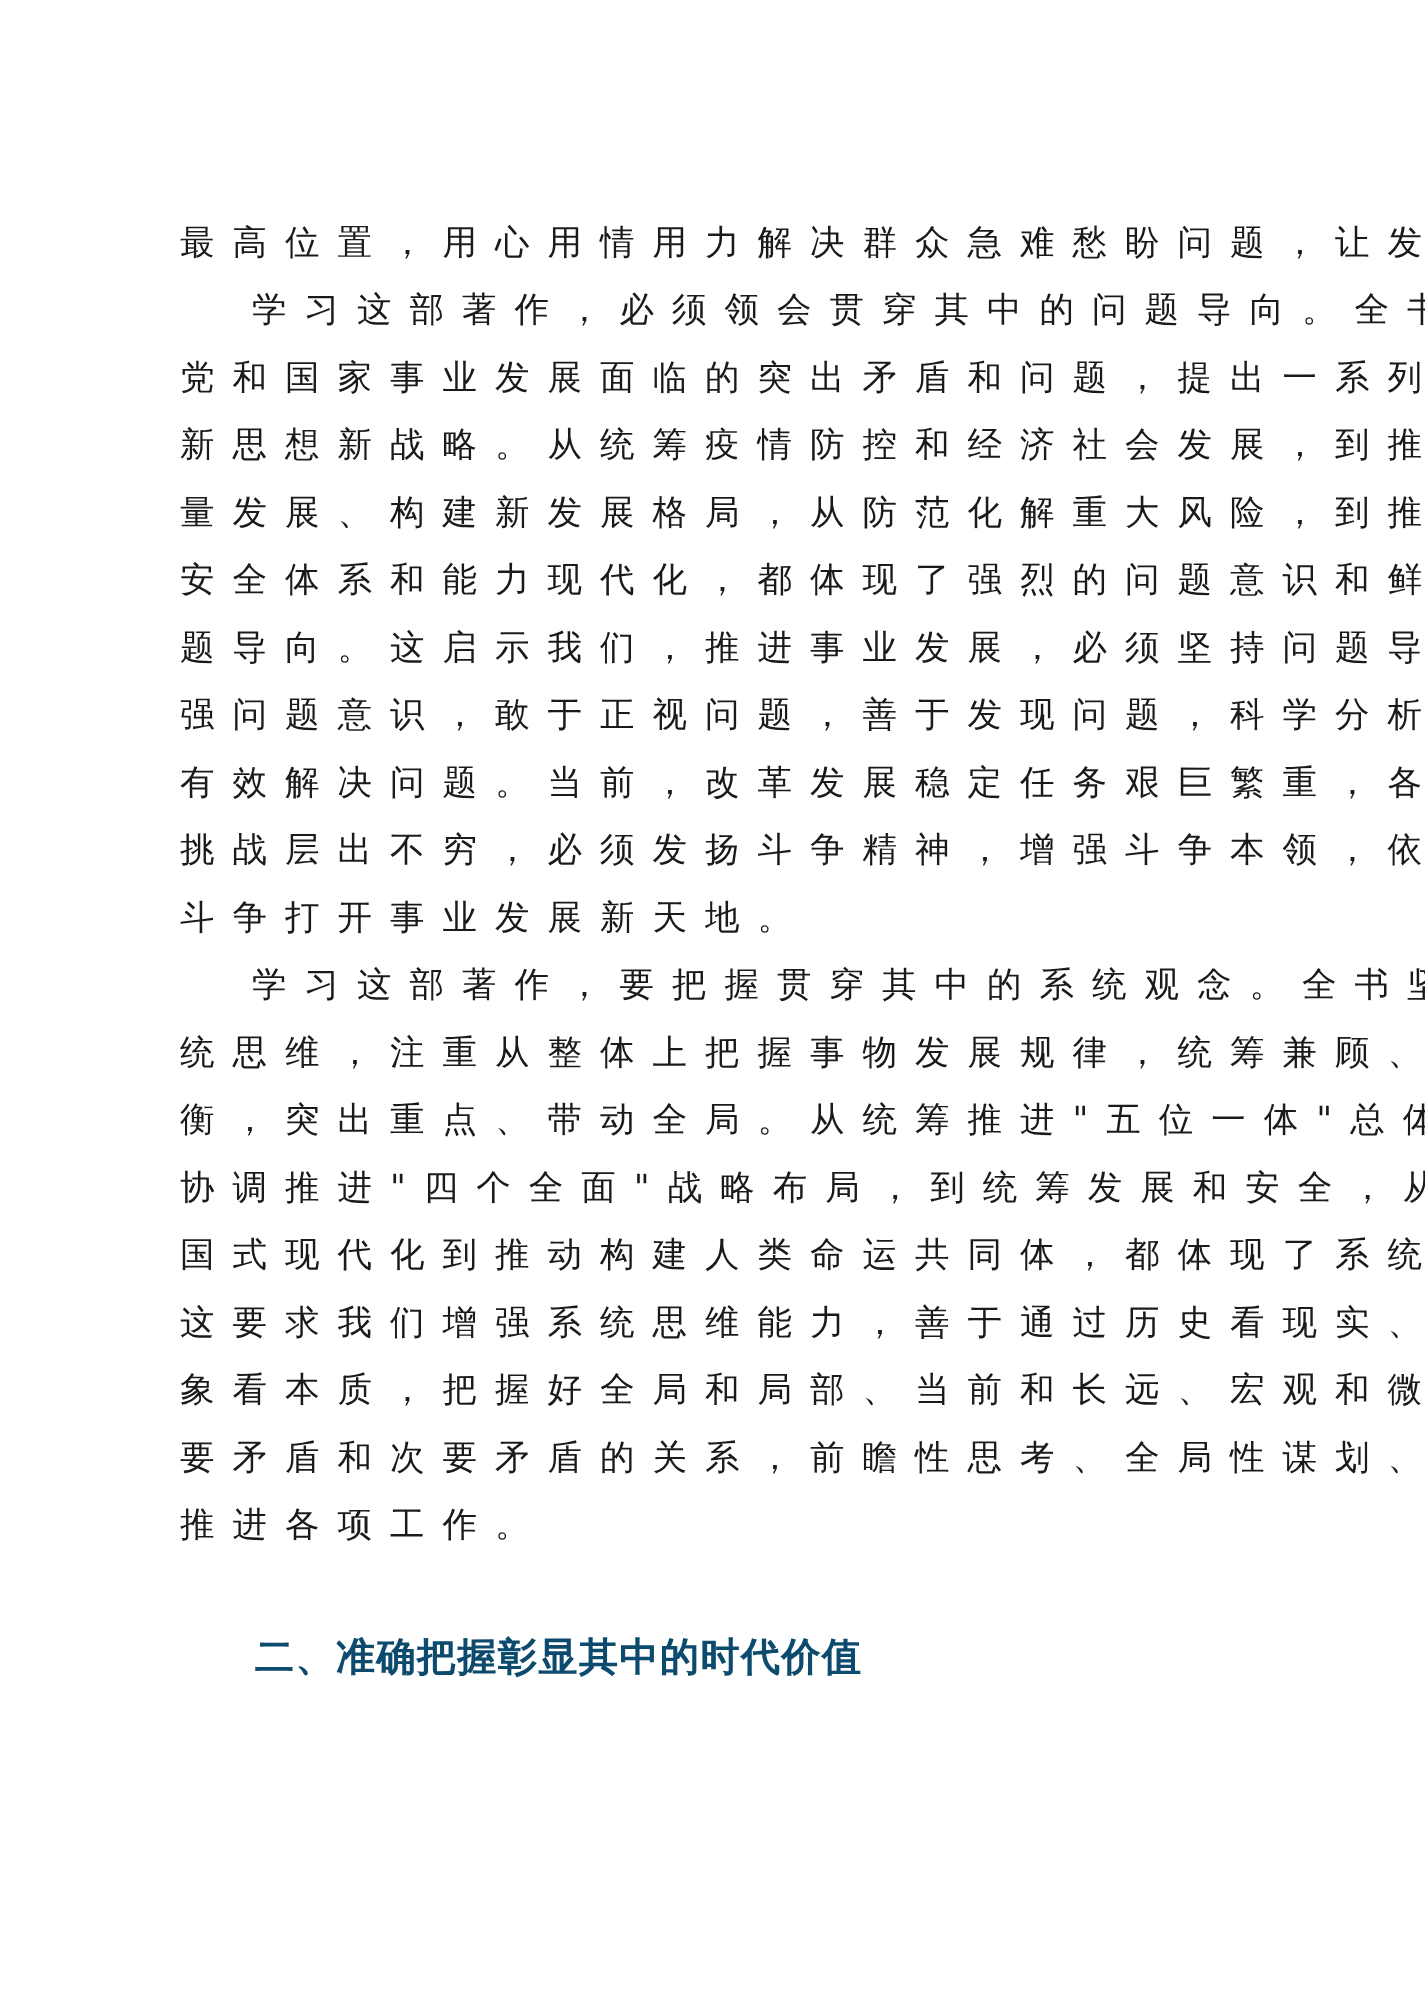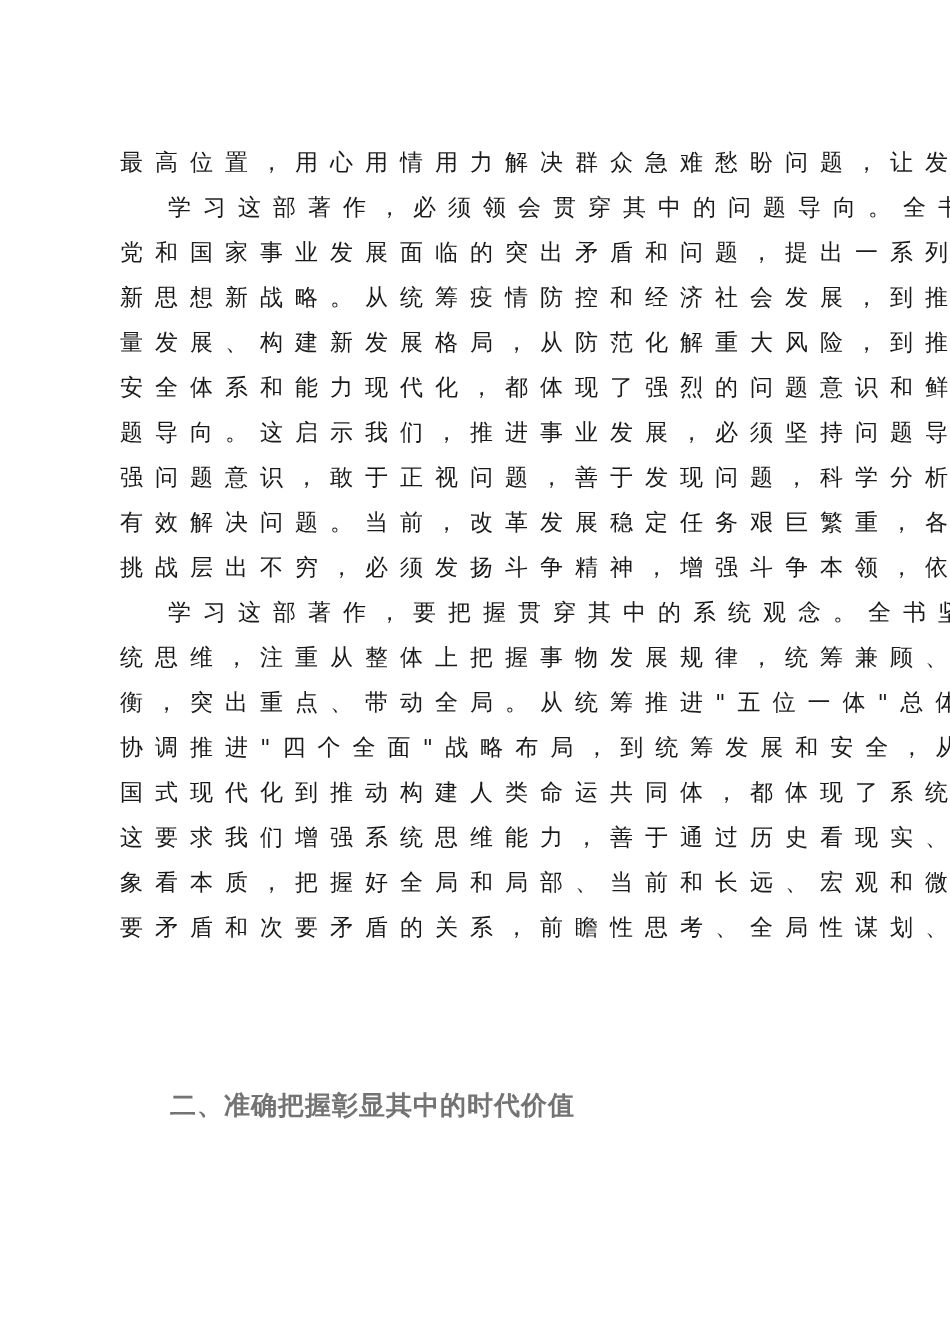--- a/index.html
+++ b/index.html
@@ -16,41 +16,43 @@
       height: 45px; line-height: 45px;
       font-size: 23px;
       letter-spacing: 12px;
       white-space: nowrap;
     }
     .line.indent { padding-left: 48px; }
     .heading {
       position: absolute; left: 170px; top: 1083px;
       font-family: "DejaVu Sans", "Liberation Sans", sans-serif;
       font-weight: bold; font-size: 26px; line-height: 45px;
-      letter-spacing: 1px; color: #737373; white-space: nowrap;
+      letter-spacing: 1px; color: #0c4a6e; white-space: nowrap;
     }
   </style>
 </head>
 <body>
 
 <div class="page">
   <div class="body-text">
     <div class="line">最高位置，用心用情用力解决群众急难愁盼问题，让发展成果</div>
     <div class="line indent">学习这部著作，必须领会贯穿其中的问题导向。全书聚焦</div>
     <div class="line">党和国家事业发展面临的突出矛盾和问题，提出一系列新理念</div>
     <div class="line">新思想新战略。从统筹疫情防控和经济社会发展，到推动高质</div>
     <div class="line">量发展、构建新发展格局，从防范化解重大风险，到推进国家</div>
     <div class="line">安全体系和能力现代化，都体现了强烈的问题意识和鲜明的问</div>
     <div class="line">题导向。这启示我们，推进事业发展，必须坚持问题导向，增</div>
     <div class="line">强问题意识，敢于正视问题，善于发现问题，科学分析问题，</div>
     <div class="line">有效解决问题。当前，改革发展稳定任务艰巨繁重，各种风险</div>
     <div class="line">挑战层出不穷，必须发扬斗争精神，增强斗争本领，依靠顽强</div>
+    <div class="line">斗争打开事业发展新天地。</div>
     <div class="line indent">学习这部著作，要把握贯穿其中的系统观念。全书坚持系</div>
     <div class="line">统思维，注重从整体上把握事物发展规律，统筹兼顾、综合平</div>
     <div class="line">衡，突出重点、带动全局。从统筹推进"五位一体"总体布局、</div>
     <div class="line">协调推进"四个全面"战略布局，到统筹发展和安全，从推进中</div>
     <div class="line">国式现代化到推动构建人类命运共同体，都体现了系统观念。</div>
     <div class="line">这要求我们增强系统思维能力，善于通过历史看现实、透过现</div>
     <div class="line">象看本质，把握好全局和局部、当前和长远、宏观和微观、主</div>
     <div class="line">要矛盾和次要矛盾的关系，前瞻性思考、全局性谋划、整体性</div>
+    <div class="line">推进各项工作。</div>
   </div>
   <div class="heading">二、准确把握彰显其中的时代价值</div>
 </div>
 
 </body></html>

